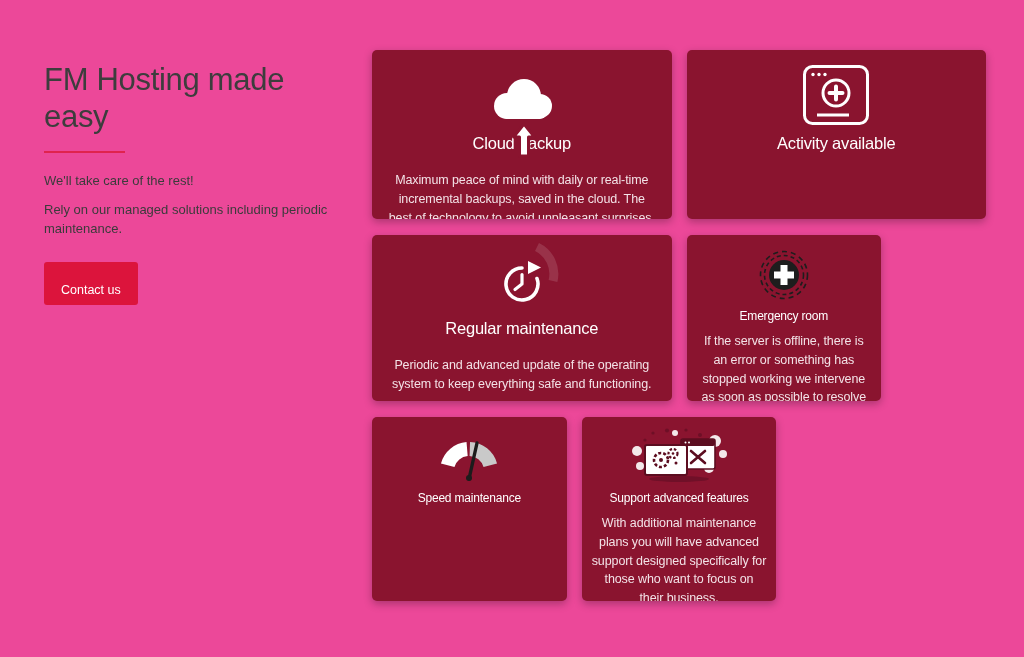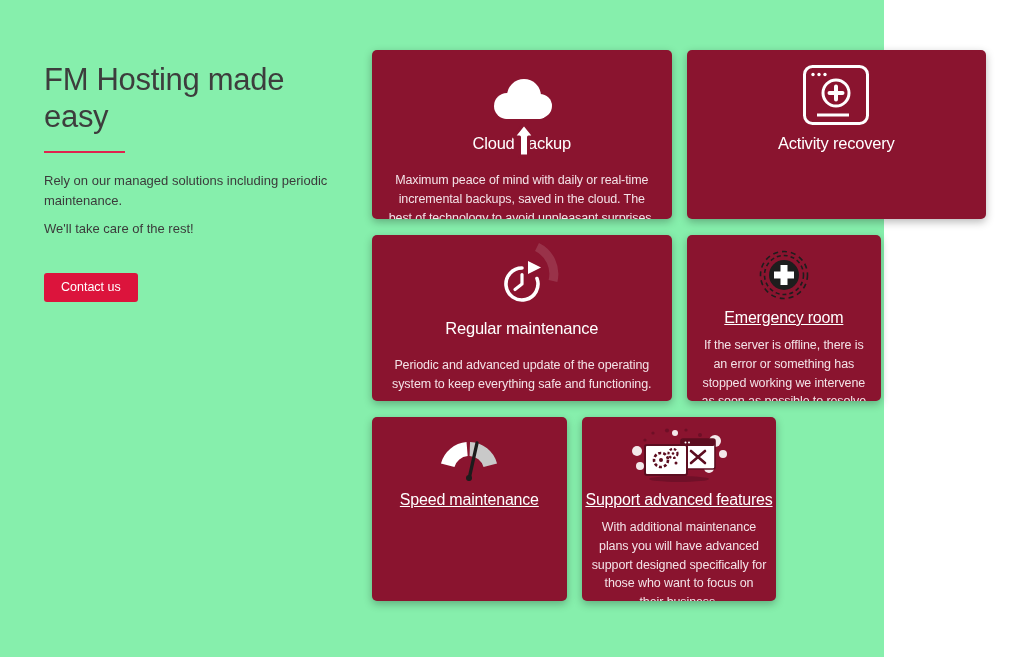--- a/index.html
+++ b/index.html
@@ -1,31 +1,31 @@
 <!DOCTYPE html>
 <html><head>
 <meta charset="utf-8">
 <style>
   * { margin:0; padding:0; box-sizing:border-box; }
   html,body { background:#ffffff; }
   body { width:1024px; height:657px; overflow:hidden; font-family:"Liberation Sans", sans-serif; }
-  .page { position:relative; width:884px; height:657px; background:#86efac; }
+  .page { position:relative; width:1024px; height:657px; background:#ec4899; }
 
   
   .intro { position:absolute; left:44px; top:62px; width:292px; }
   .intro h1 {
     font-size:31px; font-weight:300; line-height:1.18; color:#3d3d3d;
     letter-spacing:-0.3px;
   }
   .divider { width:81px; height:2px; background:#e0234e; margin-top:16px; }
   .intro p { font-size:13px; line-height:1.5; color:#3b3b3b; margin-top:18px; }
   .intro p + p { margin-top:9px; }
   .cta {
-    display:inline-block; margin-top:34px; background:#dc143c; color:#ffffff;
-    border:none; border-radius:3px; padding:7px 17px 8px; font-size:12.5px;
+    display:inline-block; margin-top:23px; background:#dc143c; color:#ffffff;
+    border:none; border-radius:3px; padding:21px 17px 8px; font-size:12.5px;
     font-family:"Liberation Sans", sans-serif; cursor:pointer;
   }
 
   
   .cards {
     position:absolute; left:372px; top:50px; width:614px;
     display:grid; grid-template-columns:repeat(6,1fr);
     grid-template-rows:169px 166px 184px; gap:16px 15px;
   }
   .card {
@@ -33,36 +33,36 @@
     box-shadow:0 3px 8px rgba(0,0,0,0.28);
     display:flex; flex-direction:column; align-items:center;
     padding:10px 14px; overflow:hidden;
   }
   .card.big { grid-column:span 3; }
   .card.sm  { grid-column:span 2; padding:8px 10px; }
   .card-icon { height:64px; display:flex; align-items:flex-end; justify-content:center;
                position:relative; z-index:2; flex:none; margin-top:2px; }
   .card.sm .card-icon { height:56px; }
   .card h3 { font-size:16.5px; font-weight:400; margin-top:8px; white-space:nowrap; letter-spacing:-0.2px; }
-  .card.sm h3 { font-size:16px;text-decoration:underline; }
+  .card.sm h3 { font-size:12px; }
   .card p  { font-size:12.5px; line-height:1.5; color:#f3e2e7; margin-top:18px;
              letter-spacing:-0.1px; max-width:276px; }
   .card.sm p { font-size:12.5px; max-width:178px; margin-top:9px; }
   svg { overflow:visible; display:block; }
 </style>
 </head>
 <body>
 
 <div class="page">
 
   <div class="intro">
     <h1>FM Hosting made easy</h1>
     <div class="divider"></div>
+    <p>We'll take care of the rest!</p>
     <p>Rely on our managed solutions including periodic maintenance.</p>
-    <p>We'll take care of the rest!</p>
     <button class="cta">Contact us</button>
   </div>
 
   <div class="cards">
 
     <div class="card big">
       <div class="card-icon">
         <svg width="100" height="56" viewBox="0 0 100 56">
           <g fill="#ffffff">
             <circle cx="35" cy="36" r="13"></circle>
@@ -83,21 +83,21 @@
           <rect x="2.5" y="2.5" width="63" height="57" rx="8" fill="none" stroke="#ffffff" stroke-width="3"></rect>
           <circle cx="11" cy="10.5" r="1.7" fill="#ffffff"></circle>
           <circle cx="17" cy="10.5" r="1.7" fill="#ffffff"></circle>
           <circle cx="23" cy="10.5" r="1.7" fill="#ffffff"></circle>
           <circle cx="34" cy="29" r="13" fill="none" stroke="#ffffff" stroke-width="3"></circle>
           <path d="M34,22.5 V35.5 M27.5,29 H40.5" stroke="#ffffff" stroke-width="4" stroke-linecap="round"></path>
           <path d="M34,24.5 V33.5 M29.5,29 H38.5" stroke="#8a142f" stroke-width="1.6" stroke-linecap="round" opacity="0"></path>
           <line x1="15" y1="51" x2="47" y2="51" stroke="#ffffff" stroke-width="3"></line>
         </svg>
       </div>
-      <h3>Activity recovery</h3>
+      <h3>Activity available</h3>
     </div>
 
 
     <div class="card big">
       <div class="card-icon">
         <svg width="70" height="58" viewBox="0 0 70 58">
           <path d="M50,-6 A30,30 0 0 1 66,28" fill="none" stroke="rgba(255,255,255,0.13)" stroke-width="9"></path>
           <path d="M35,15 A16,16 0 1 0 50,25.5" fill="none" stroke="#ffffff" stroke-width="3.6" stroke-linecap="round"></path>
           <polygon points="41,8 54,14.5 41,21" fill="#ffffff"></polygon>
           <path d="M35,31 L35,21.5 M35,31 L28,36.5" stroke="#ffffff" stroke-width="3.2" stroke-linecap="round"></path>

